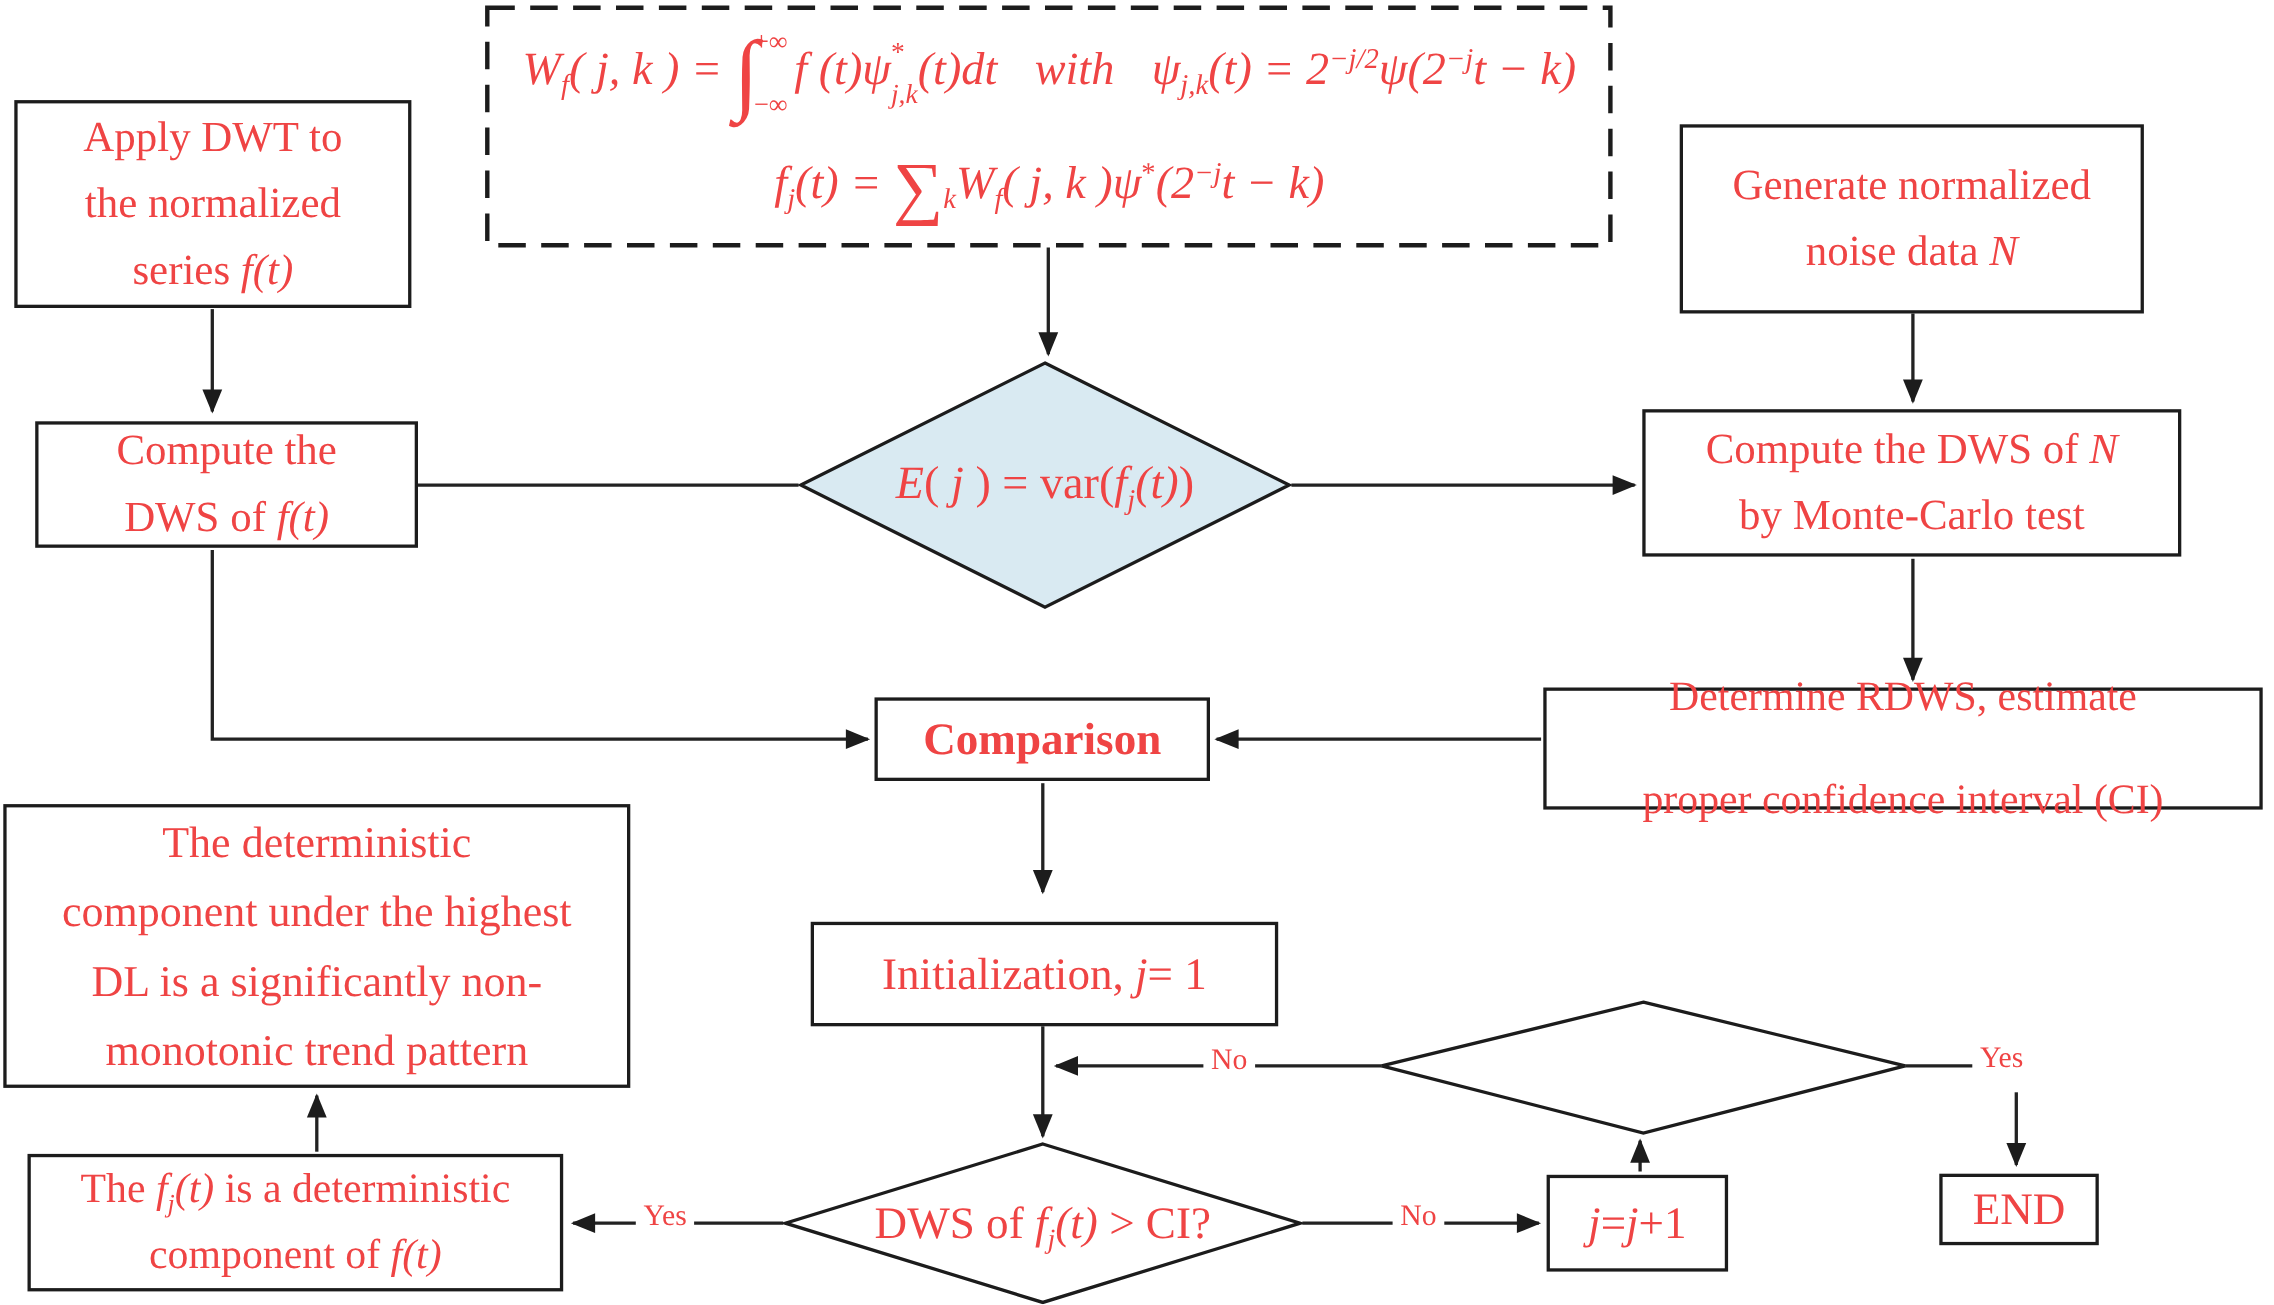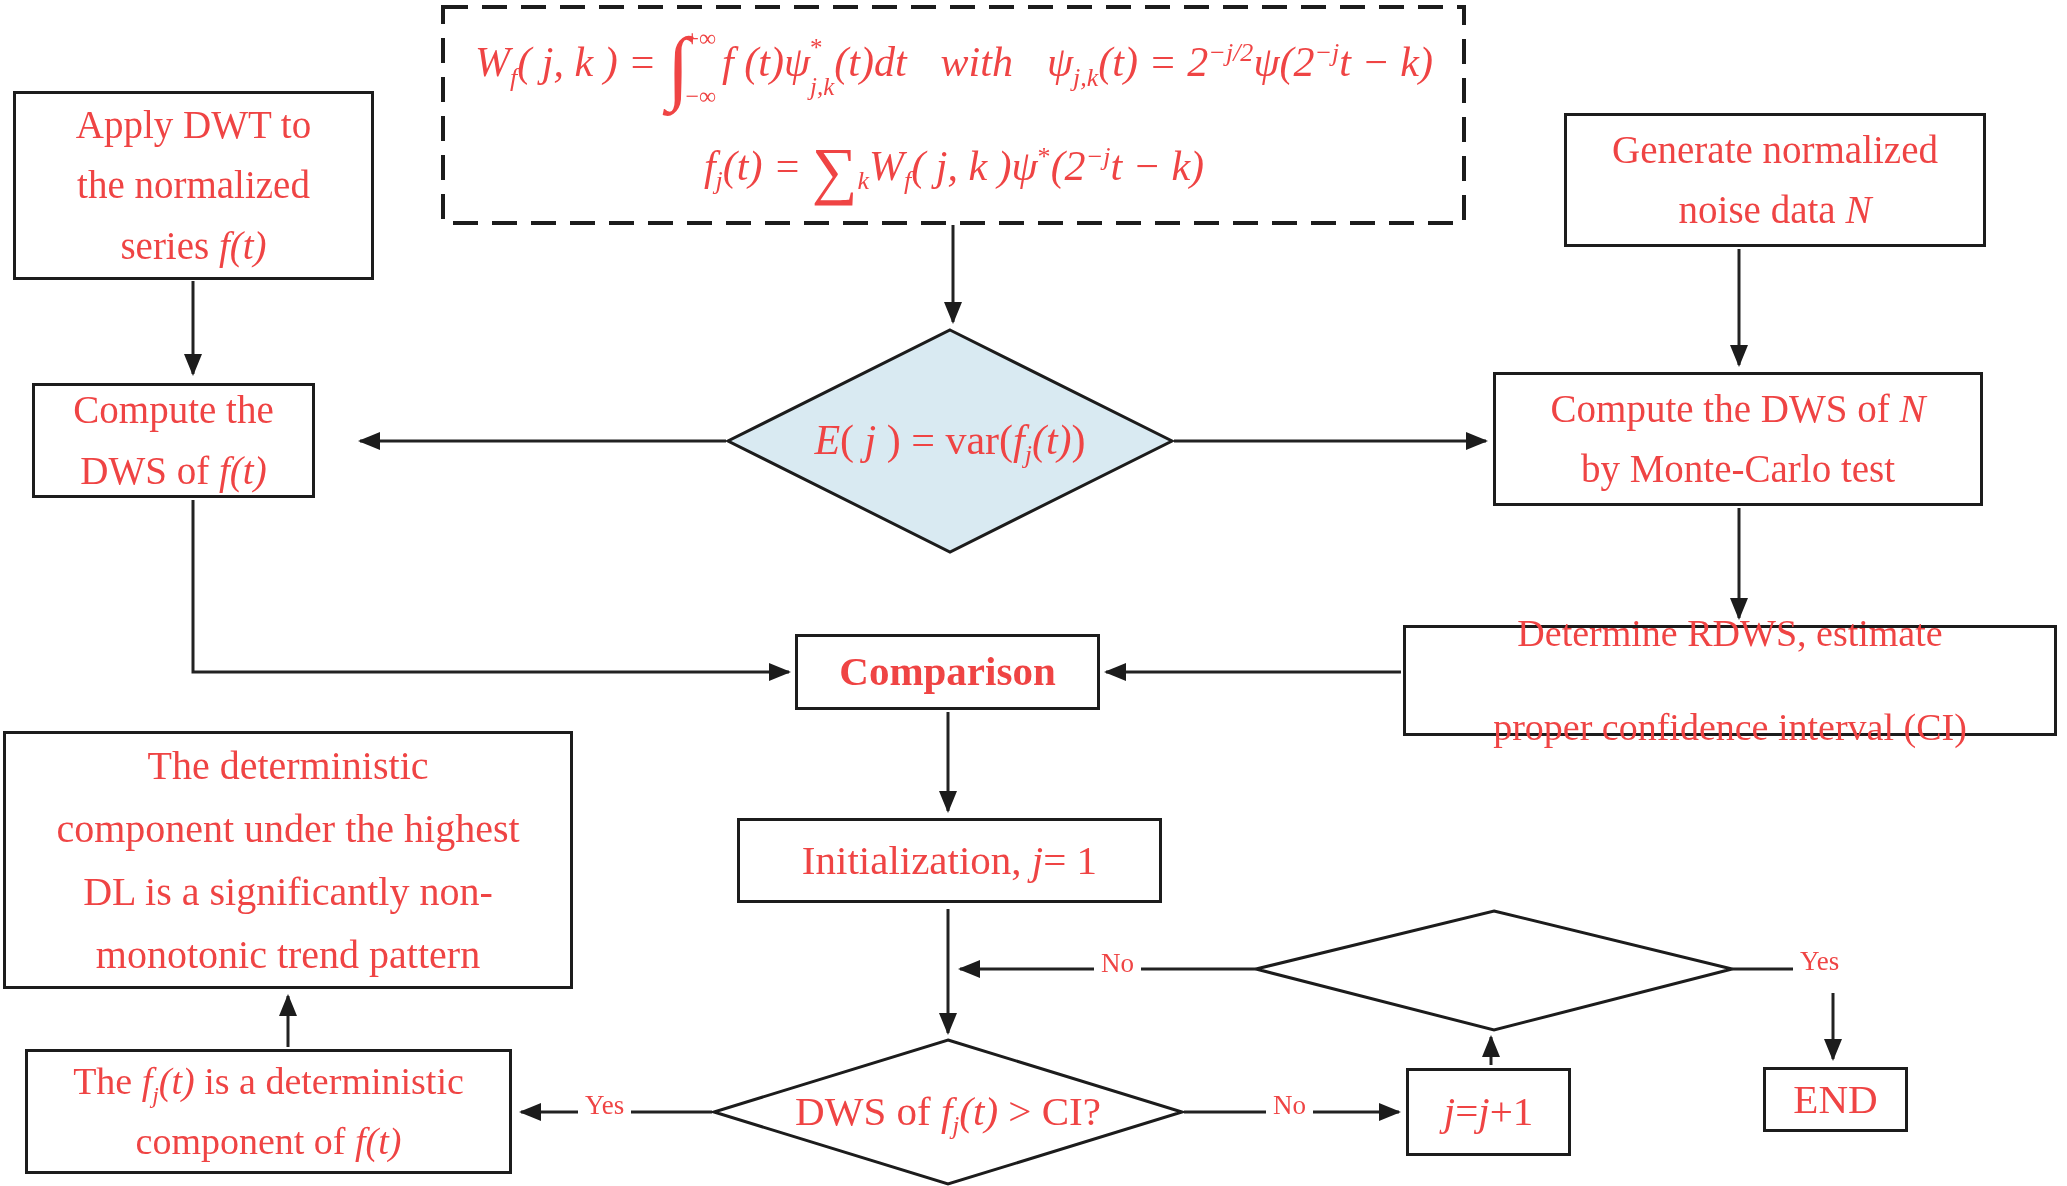--- a/index.html
+++ b/index.html
@@ -103,45 +103,45 @@
       <span class="it">f</span><sub class="it">j</sub><span class="it">(t) = </span><span class="bigsum">∑</span><sub class="it">k</sub><span class="it">W</span><sub class="it">f</sub><span class="it">( j, k )ψ</span><sup>*</sup><span class="it">(2</span><sup class="it">−j</sup><span class="it">t − k)</span>
     </div>
   </div>
 
   <div class="box" style="left:13px;top:91px;width:361px;height:189px;">
     <div class="ln">Apply DWT to</div>
     <div class="ln">the normalized</div>
     <div class="ln"><span>series </span><span class="it">f(t)</span></div>
   </div>
 
-  <div class="box" style="left:32px;top:383px;width:283px;height:115px;">
+  <div class="box" style="left:32px;top:383px;width:348px;height:115px;">
     <div class="ln">Compute the</div>
     <div class="ln"><span>DWS of </span><span class="it">f(t)</span></div>
   </div>
 
-  <div class="box" style="left:1527px;top:113px;width:422px;height:134px;margin-left:37px;">
+  <div class="box" style="left:1527px;top:113px;width:422px;height:172px;">
     <div class="ln">Generate normalized</div>
     <div class="ln"><span>noise data </span><span class="it">N</span></div>
   </div>
 
   <div class="box" style="left:1493px;top:372px;width:490px;height:134px;">
     <div class="ln"><span>Compute the DWS of </span><span class="it">N</span></div>
     <div class="ln">by Monte-Carlo test</div>
   </div>
 
   <div class="box" style="left:1403px;top:625px;width:654px;height:111px;font-size:38px;line-height:1.4;gap:41px;">
     <div class="ln">Determine RDWS, estimate</div>
     <div class="ln">proper confidence interval (CI)</div>
   </div>
 
   <div class="box bold" style="left:795px;top:634px;width:305px;height:76px;font-size:41px;">
     <div class="ln">Comparison</div>
   </div>
 
-  <div class="box" style="left:737px;top:818px;width:425px;height:85px;font-size:41px;">
+  <div class="box" style="left:737px;top:838px;width:425px;height:95px;font-size:41px;">
     <div class="ln"><span>Initialization, </span><span class="it">j</span><span>= 1</span></div>
   </div>
 
   <div class="box" style="left:3px;top:731px;width:570px;height:258px;font-size:40px;line-height:1.58;">
     <div class="ln">The deterministic</div>
     <div class="ln">component under the highest</div>
     <div class="ln">DL is a significantly non-</div>
     <div class="ln">monotonic trend pattern</div>
   </div>
 

